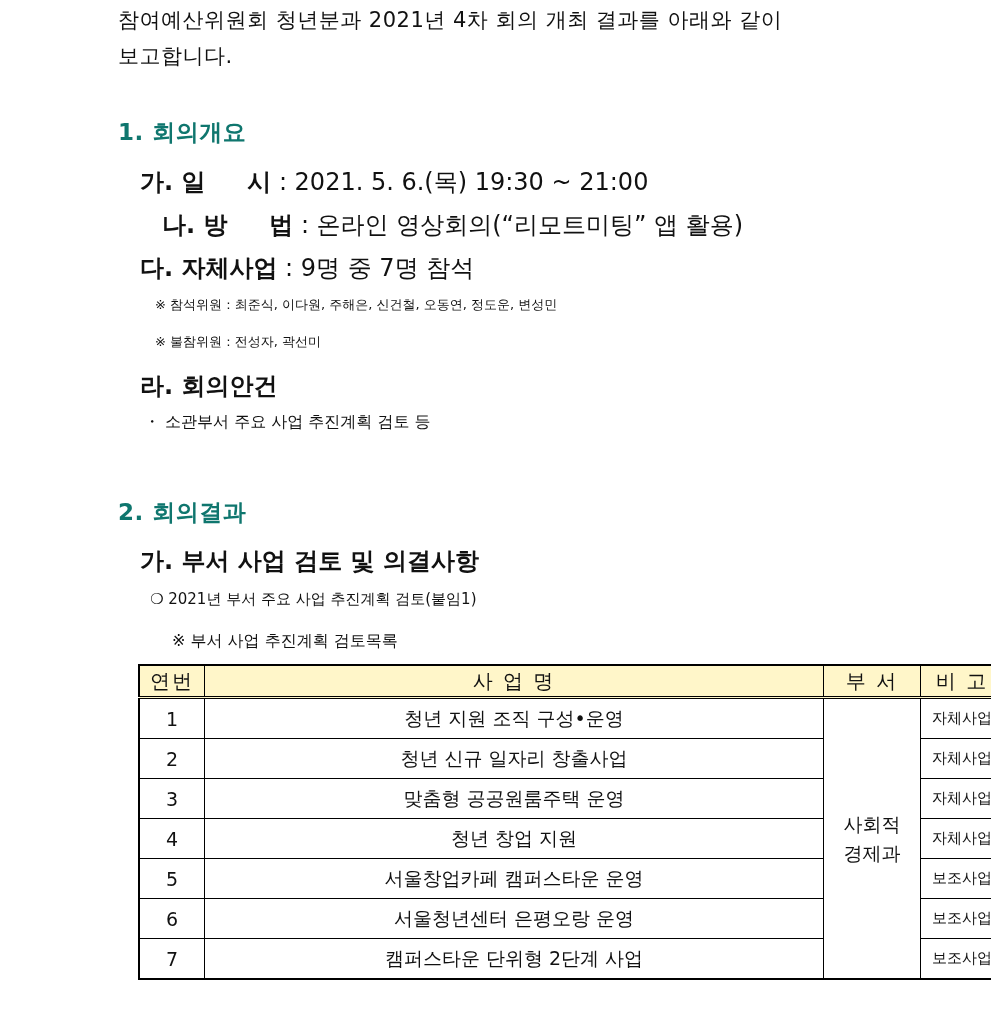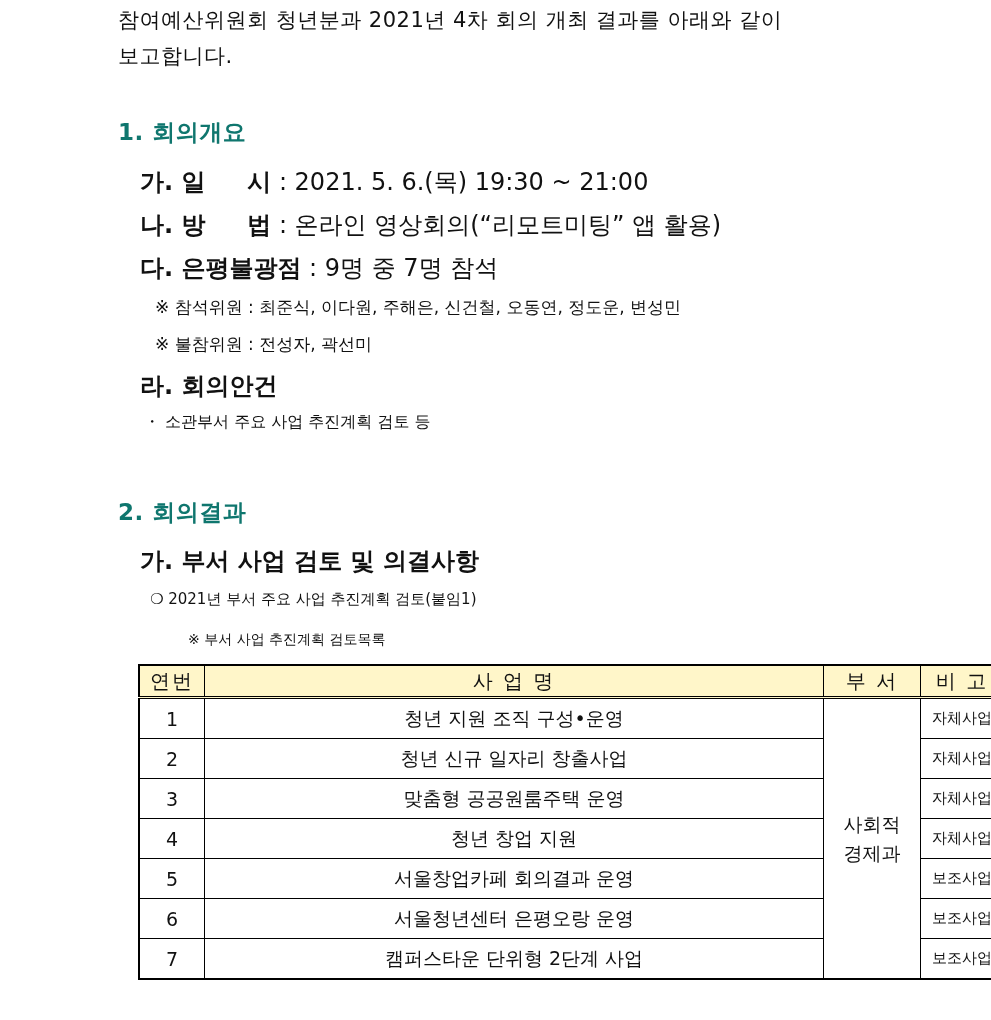--- a/index.html
+++ b/index.html
@@ -3,24 +3,24 @@
 <meta charset="utf-8">
 <style>
   html, body { margin:0; padding:0; background:#ffffff; }
   body { width:991px; height:1020px; position:relative; overflow:hidden;
          font-family: "DejaVu Sans", "Liberation Sans", sans-serif; color:#111; }
   .abs { position:absolute; white-space:nowrap;text-align:center; }
   .intro { left:118px; font-size:21px; letter-spacing:0.5px; }
   .sec { left:118px; font-size:23px; font-weight:bold; color:#0f766e; letter-spacing:0.5px; }
   .item { left:140px; font-size:24px; }
   .item .lbl { font-weight:bold; display:inline-block; }
-  .note { left:155px; font-size:17px; }
+  .note { left:155px; font-size:13px; }
   .bullet { left:144px; font-size:16px; }
   .circle { left:150px; font-size:15px; }
-  .subnote { left:188px; font-size:14px; }
+  .subnote { left:172px; font-size:16px; }
 
   table.list { position:absolute; left:138px; top:664px; width:867px;
                border-collapse:collapse; font-size:19px; }
   table.list td, table.list th { border:1px solid #000; text-align:center; padding:0; }
   table.list { border:2px solid #000; }
   table.list th { background:#fff6c9; font-weight:normal; height:30px; font-size:20px;
                   border-bottom:3px double #000; letter-spacing:2px; }
   table.list td { height:39px; }
   td.no { width:64px; }
   td.dept { width:96px; line-height:1.5; }
@@ -35,24 +35,24 @@
 
 <div class="abs intro" style="top:6px;">참여예산위원회 청년분과 2021년 4차 회의 개최 결과를 아래와 같이</div>
 <div class="abs intro" style="top:42px;">보고합니다.</div>
 
 <div class="abs sec" style="top:117px;">1. 회의개요</div>
 
 <div class="abs item" style="top:166px;">
   <span class="lbl" style="white-space:pre;">가. 일     시</span><span> : 2021. 5. 6.(목) 19:30 ~ 21:00</span>
 </div>
 <div class="abs item" style="top:209px;">
-  <span class="lbl" style="white-space:pre;">나. 방     법</span><span> : 온라인 영상회의(“리모트미팅” 앱 활용)</span>
+  <span class="lbl" style="white-space:pre;margin-left:22px;">나. 방     법</span><span> : 온라인 영상회의(“리모트미팅” 앱 활용)</span>
 </div>
 <div class="abs item" style="top:252px;">
-  <span class="lbl">다. 은평불광점</span><span> : 9명 중 7명 참석</span>
+  <span class="lbl">다. 자체사업</span><span> : 9명 중 7명 참석</span>
 </div>
 
 <div class="abs note" style="top:296px;">※ 참석위원 : 최준식, 이다원, 주해은, 신건철, 오동연, 정도운, 변성민</div>
 <div class="abs note" style="top:333px;">※ 불참위원 : 전성자, 곽선미</div>
 
 <div class="abs item" style="top:370px;">
   <span class="lbl">라. 회의안건</span>
 </div>
 <div class="abs bullet" style="top:412px;">・ 소관부서 주요 사업 추진계획 검토 등</div>
 
@@ -93,21 +93,21 @@
       <td>맞춤형 공공원룸주택 운영</td>
       <td class="remark">자체사업</td>
     </tr>
     <tr>
       <td class="no">4</td>
       <td>청년 창업 지원</td>
       <td class="remark">자체사업</td>
     </tr>
     <tr>
       <td class="no">5</td>
-      <td>서울창업카페 회의결과 운영</td>
+      <td>서울창업카페 캠퍼스타운 운영</td>
       <td class="remark">보조사업</td>
     </tr>
     <tr>
       <td class="no">6</td>
       <td>서울청년센터 은평오랑 운영</td>
       <td class="remark">보조사업</td>
     </tr>
     <tr>
       <td class="no">7</td>
       <td>캠퍼스타운 단위형 2단계 사업</td>

